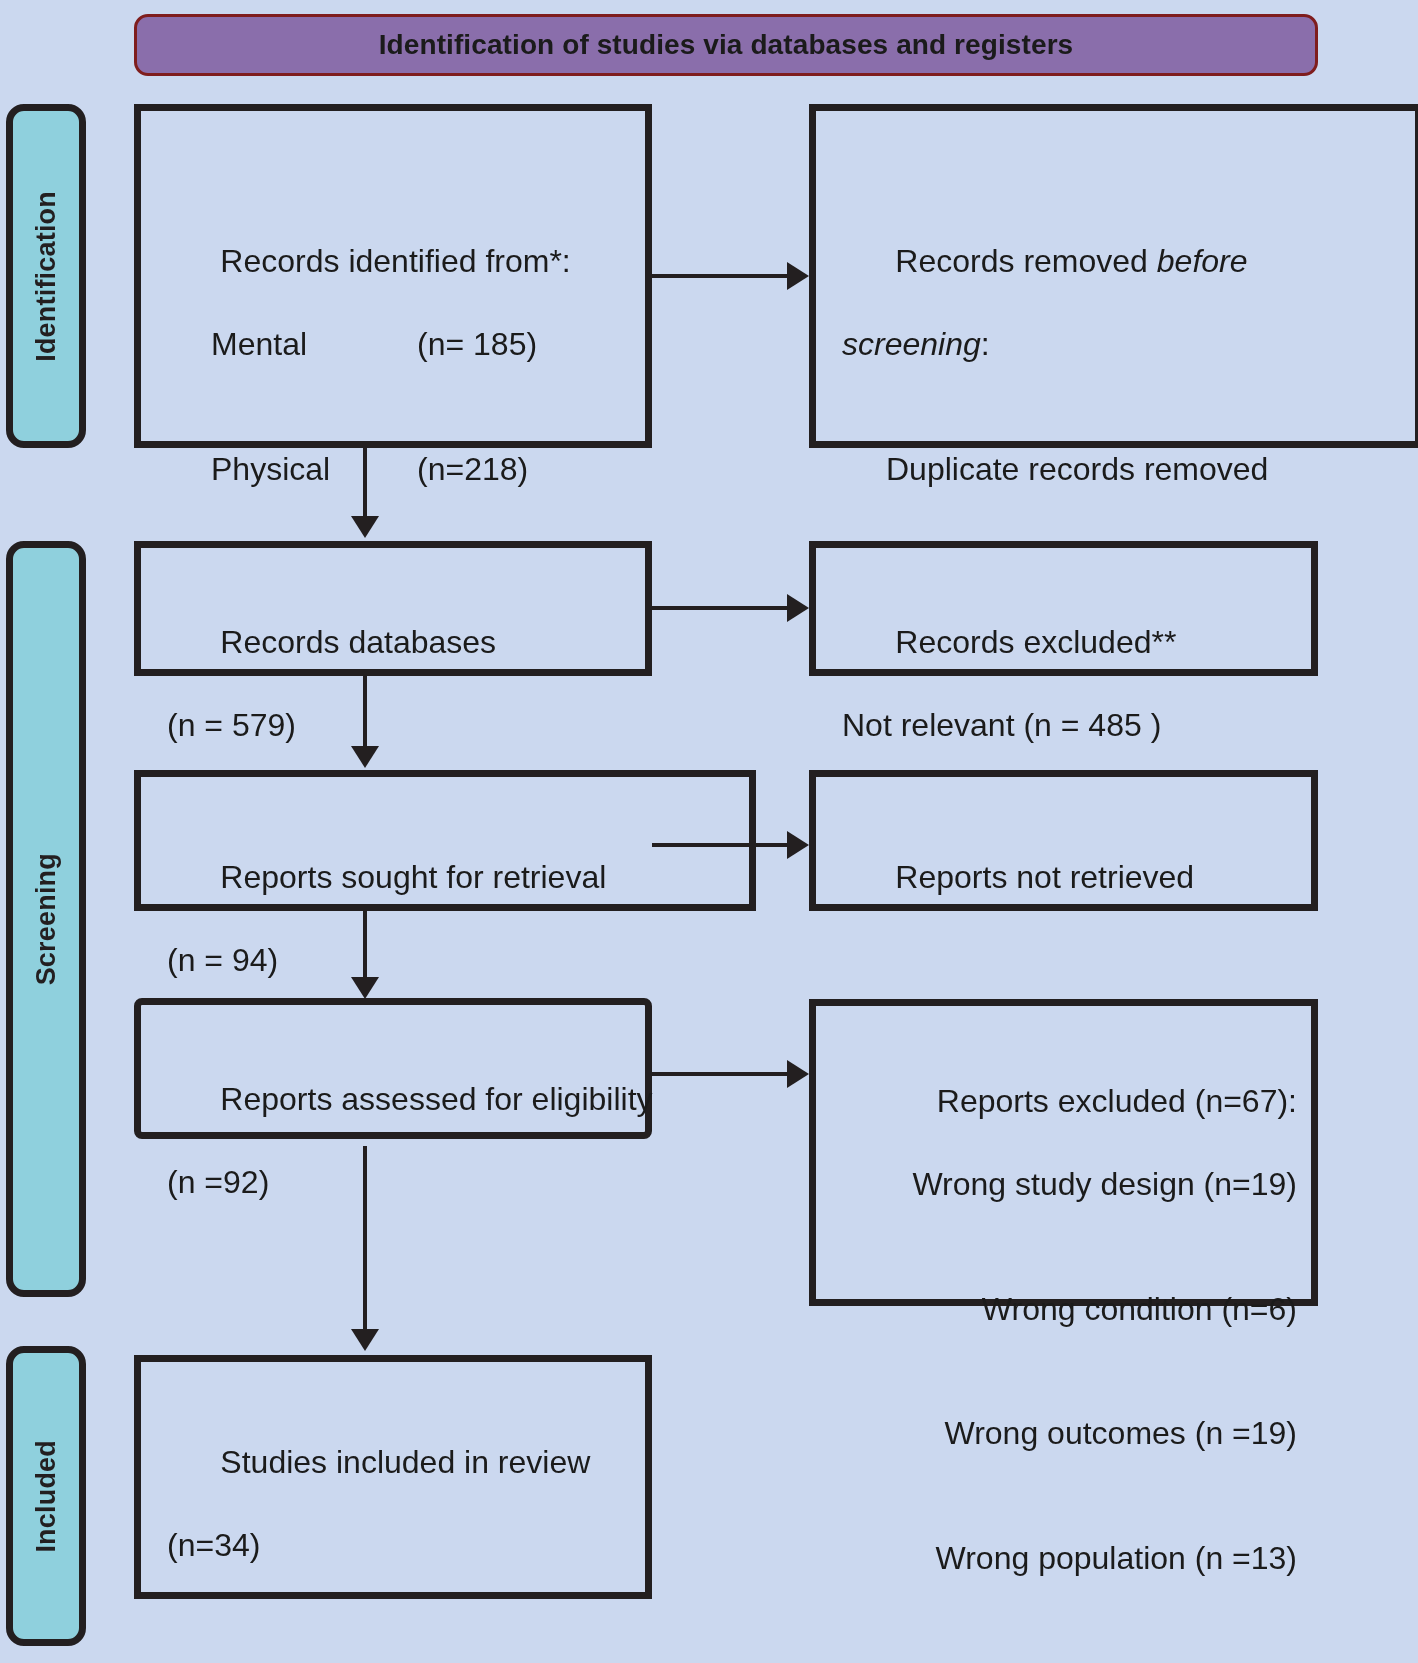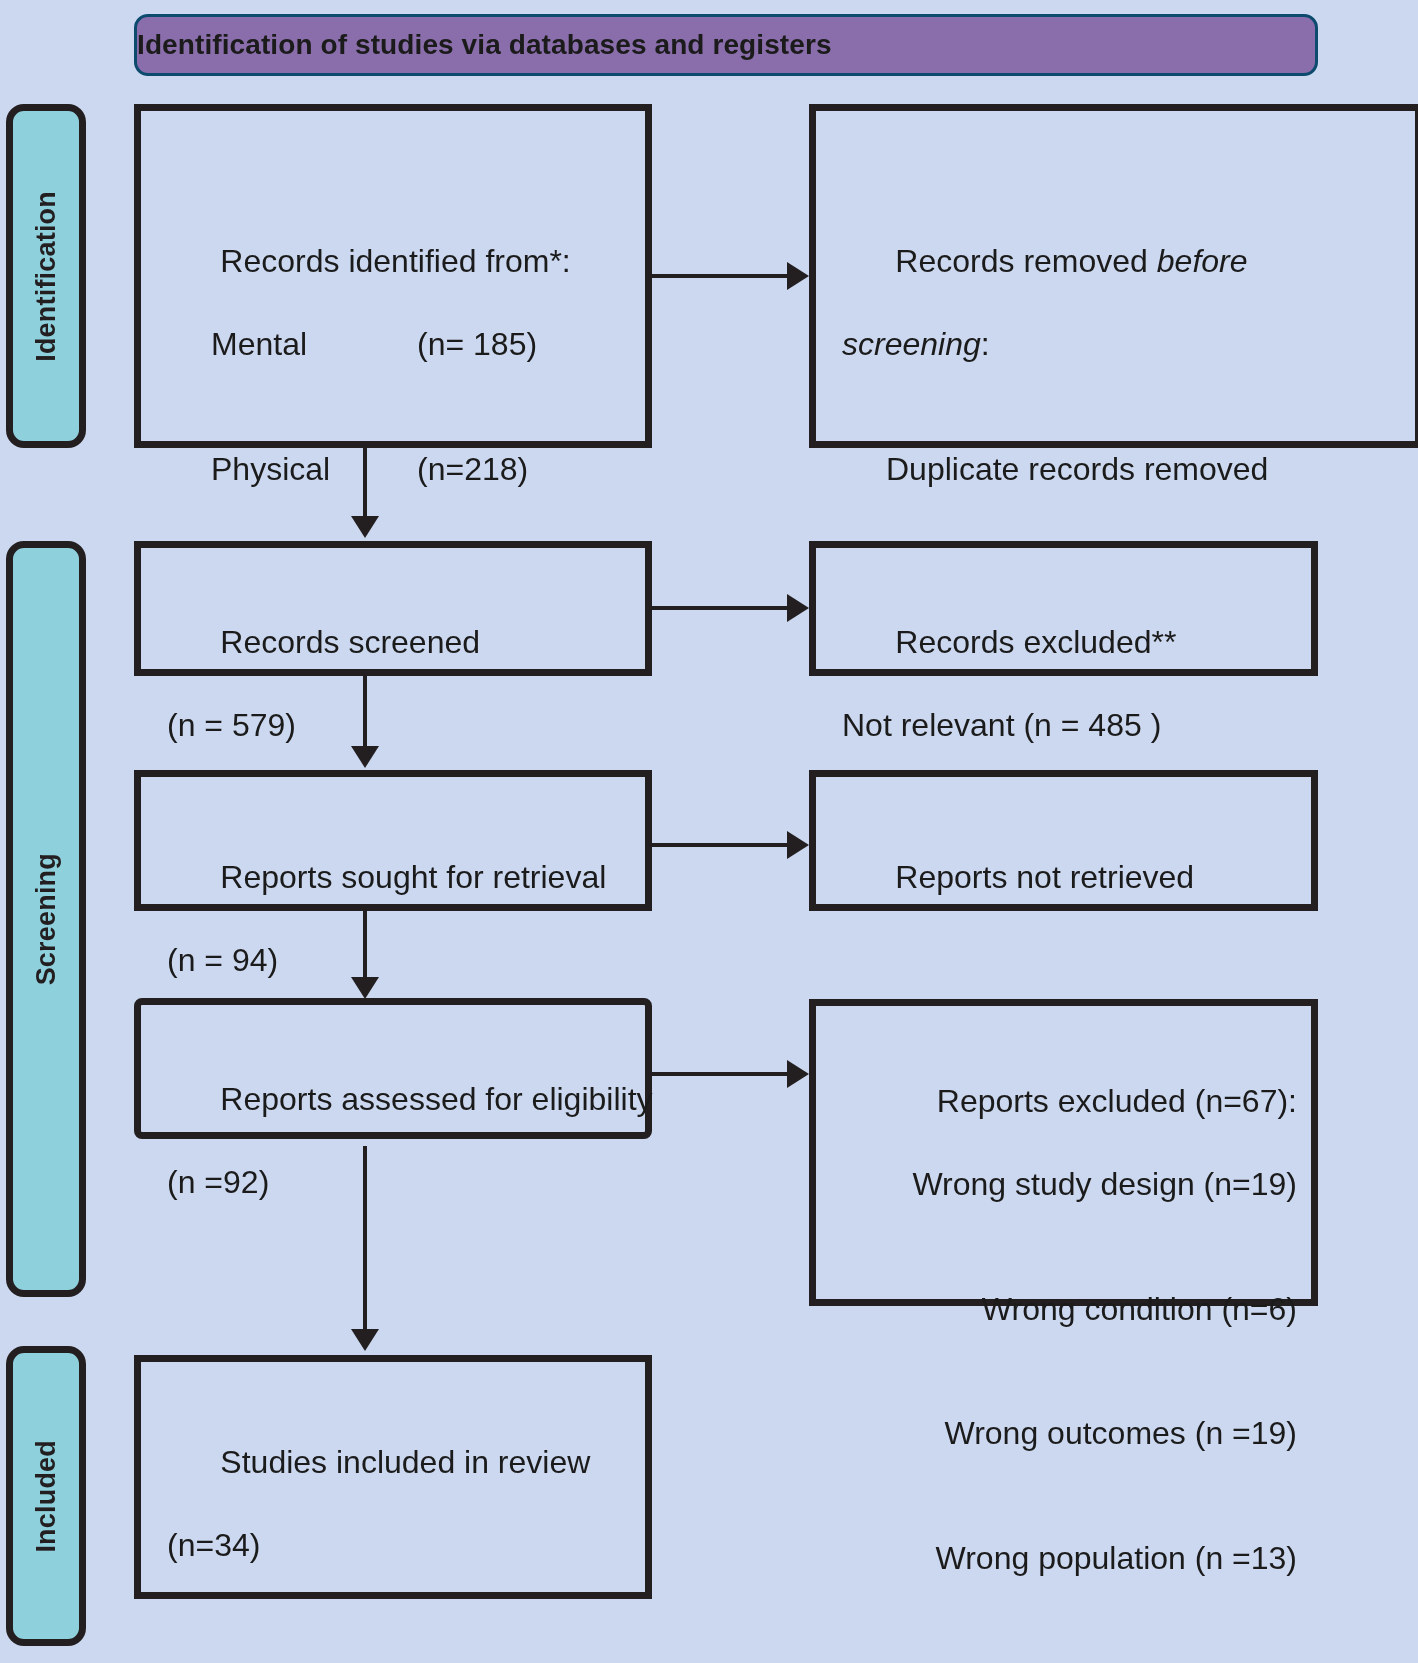--- a/index.html
+++ b/index.html
@@ -17,25 +17,26 @@
   }
 
   
   .header-banner {
     position: absolute;
     left: 134px;
     top: 14px;
     width: 1184px;
     height: 62px;
     background: #8a6eab;
-    border: 3px solid #0c4a6e;
+    border: 3px solid #7f1d1d;
     border-radius: 14px;
     box-sizing: border-box;
     display: flex;
     align-items: center;
+    justify-content: center;
   }
   .header-banner .title {
     color: #1b1b1b;
     font-size: 28px;
     font-weight: bold;
     letter-spacing: 0.1px;
     text-align: center;
   }
 
   
@@ -80,21 +81,21 @@
     white-space: pre;
   }
   .indent1 { padding-left: 44px; display: block; }
   .ital { font-style: italic; }
 
   
   #box-identified   { left: 134px; top: 104px;  width: 518px; height: 344px; }
   #box-removed      { left: 809px; top: 104px;  width: 613px; height: 344px; }
   #box-screened     { left: 134px; top: 541px;  width: 518px; height: 135px; }
   #box-excluded     { left: 809px; top: 541px;  width: 509px; height: 135px; }
-  #box-sought       { left: 134px; top: 770px;  width: 518px; height: 141px; }
+  #box-sought       { left: 134px; top: 770px;  width: 622px; height: 141px; }
   #box-notretrieved { left: 809px; top: 770px;  width: 509px; height: 141px; }
   #box-assessed     { left: 134px; top: 998px;  width: 518px; height: 141px; border-radius: 8px; }
   #box-repexcluded  { left: 809px; top: 999px;  width: 509px; height: 307px; }
   #box-included     { left: 134px; top: 1355px; width: 518px; height: 244px; }
 
   
   #box-identified  .bodytext  { top: 88px; }
   #box-removed     .bodytext  { top: 88px; }
   #box-screened    .bodytext  { top: 32px; }
   #box-excluded    .bodytext  { top: 32px; }
@@ -165,21 +166,21 @@
   <div class="flowbox" id="box-removed">
     <div class="bodytext">
       <span>Records removed </span><span class="ital">before</span>
       <span class="kvrow"><span class="ital">screening</span><span>:</span></span>
       <span class="indent1">Duplicate records removed</span>
     </div>
   </div>
 
   <div class="flowbox" id="box-screened">
     <div class="bodytext">
-      <span>Records screened</span>
+      <span>Records databases</span>
       <span class="kvrow">(n = 579)</span>
     </div>
   </div>
 
   <div class="flowbox" id="box-excluded">
     <div class="bodytext">
       <span>Records excluded**</span>
       <span class="kvrow">Not relevant (n = 485 )</span>
     </div>
   </div>

